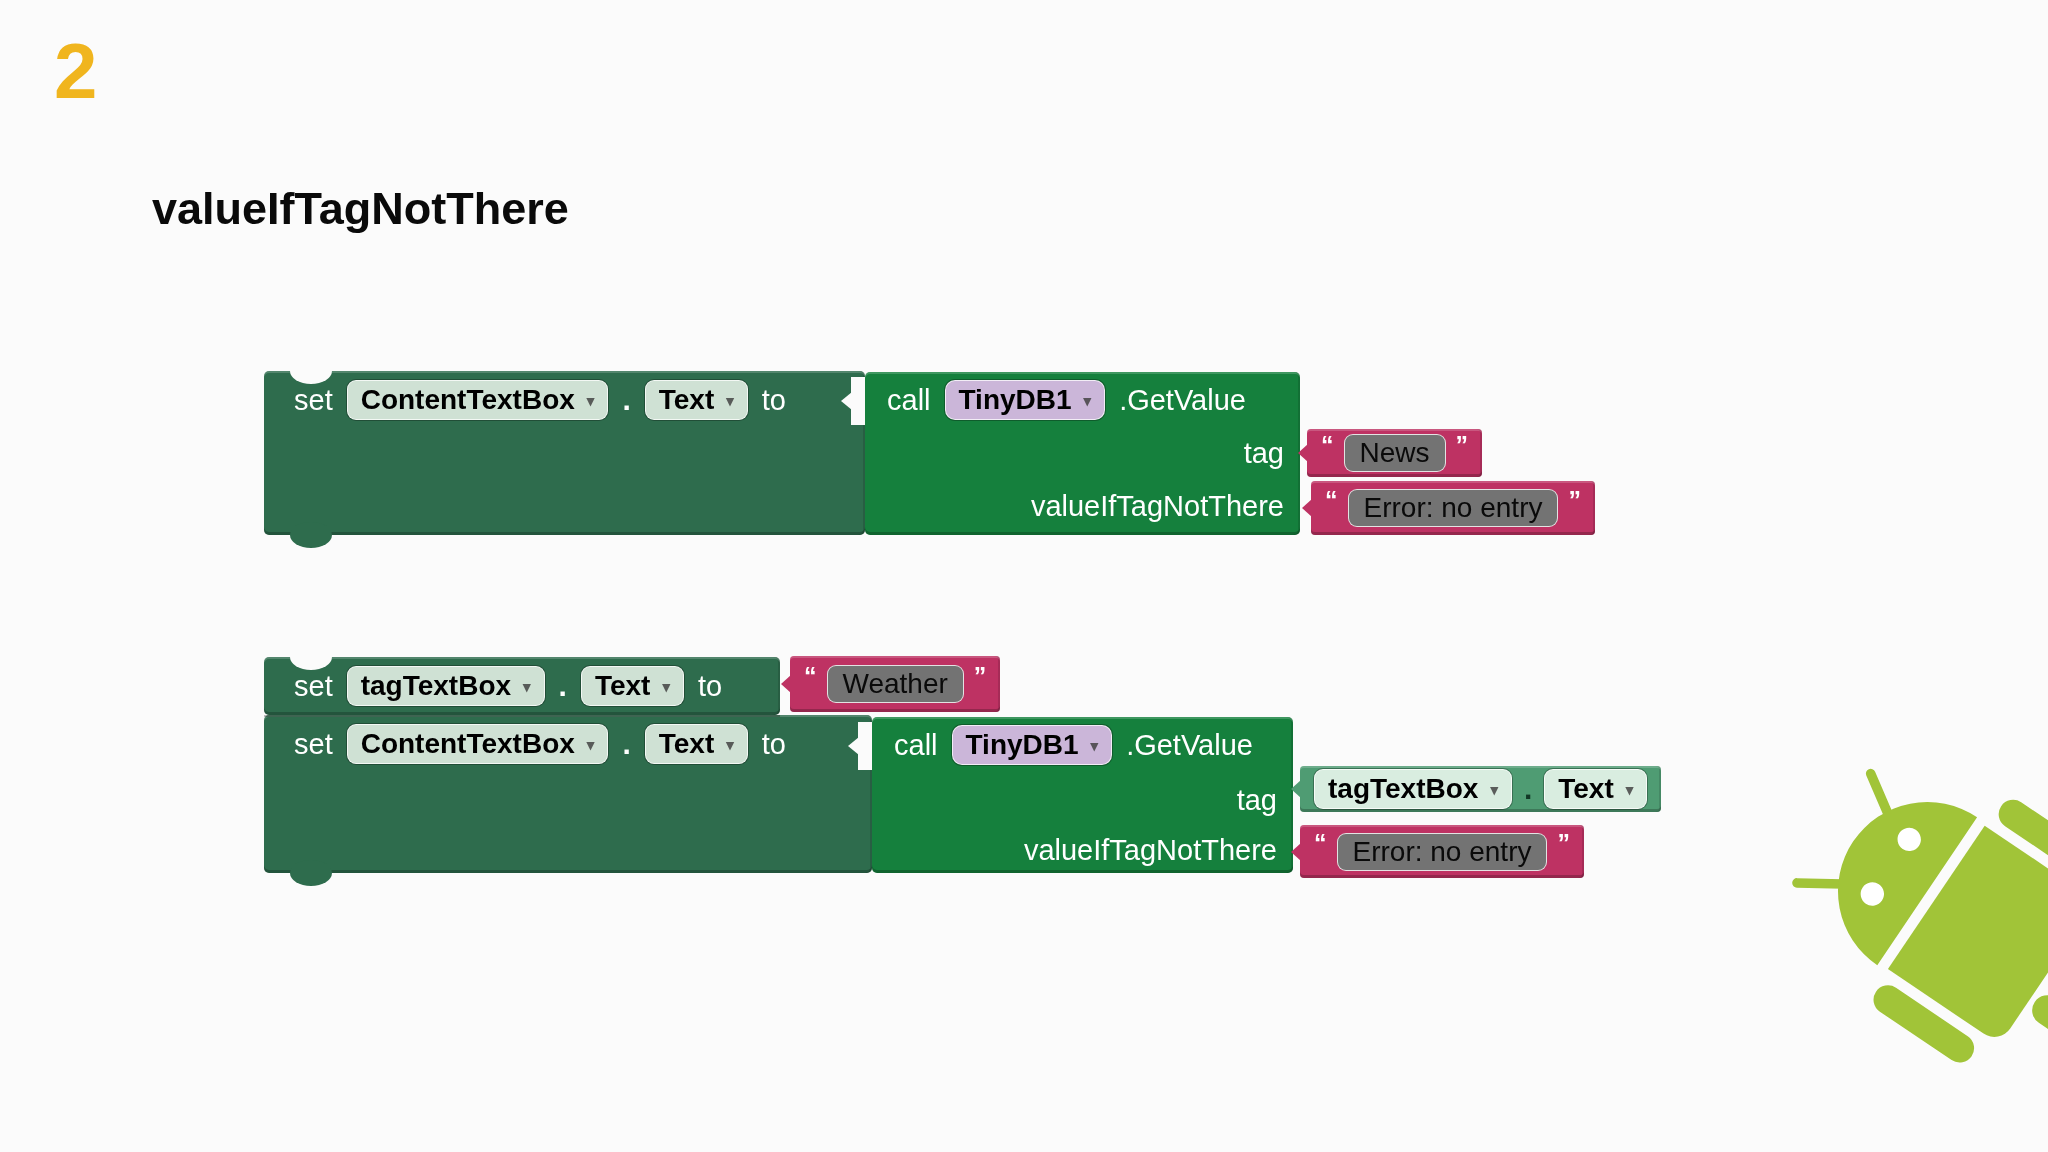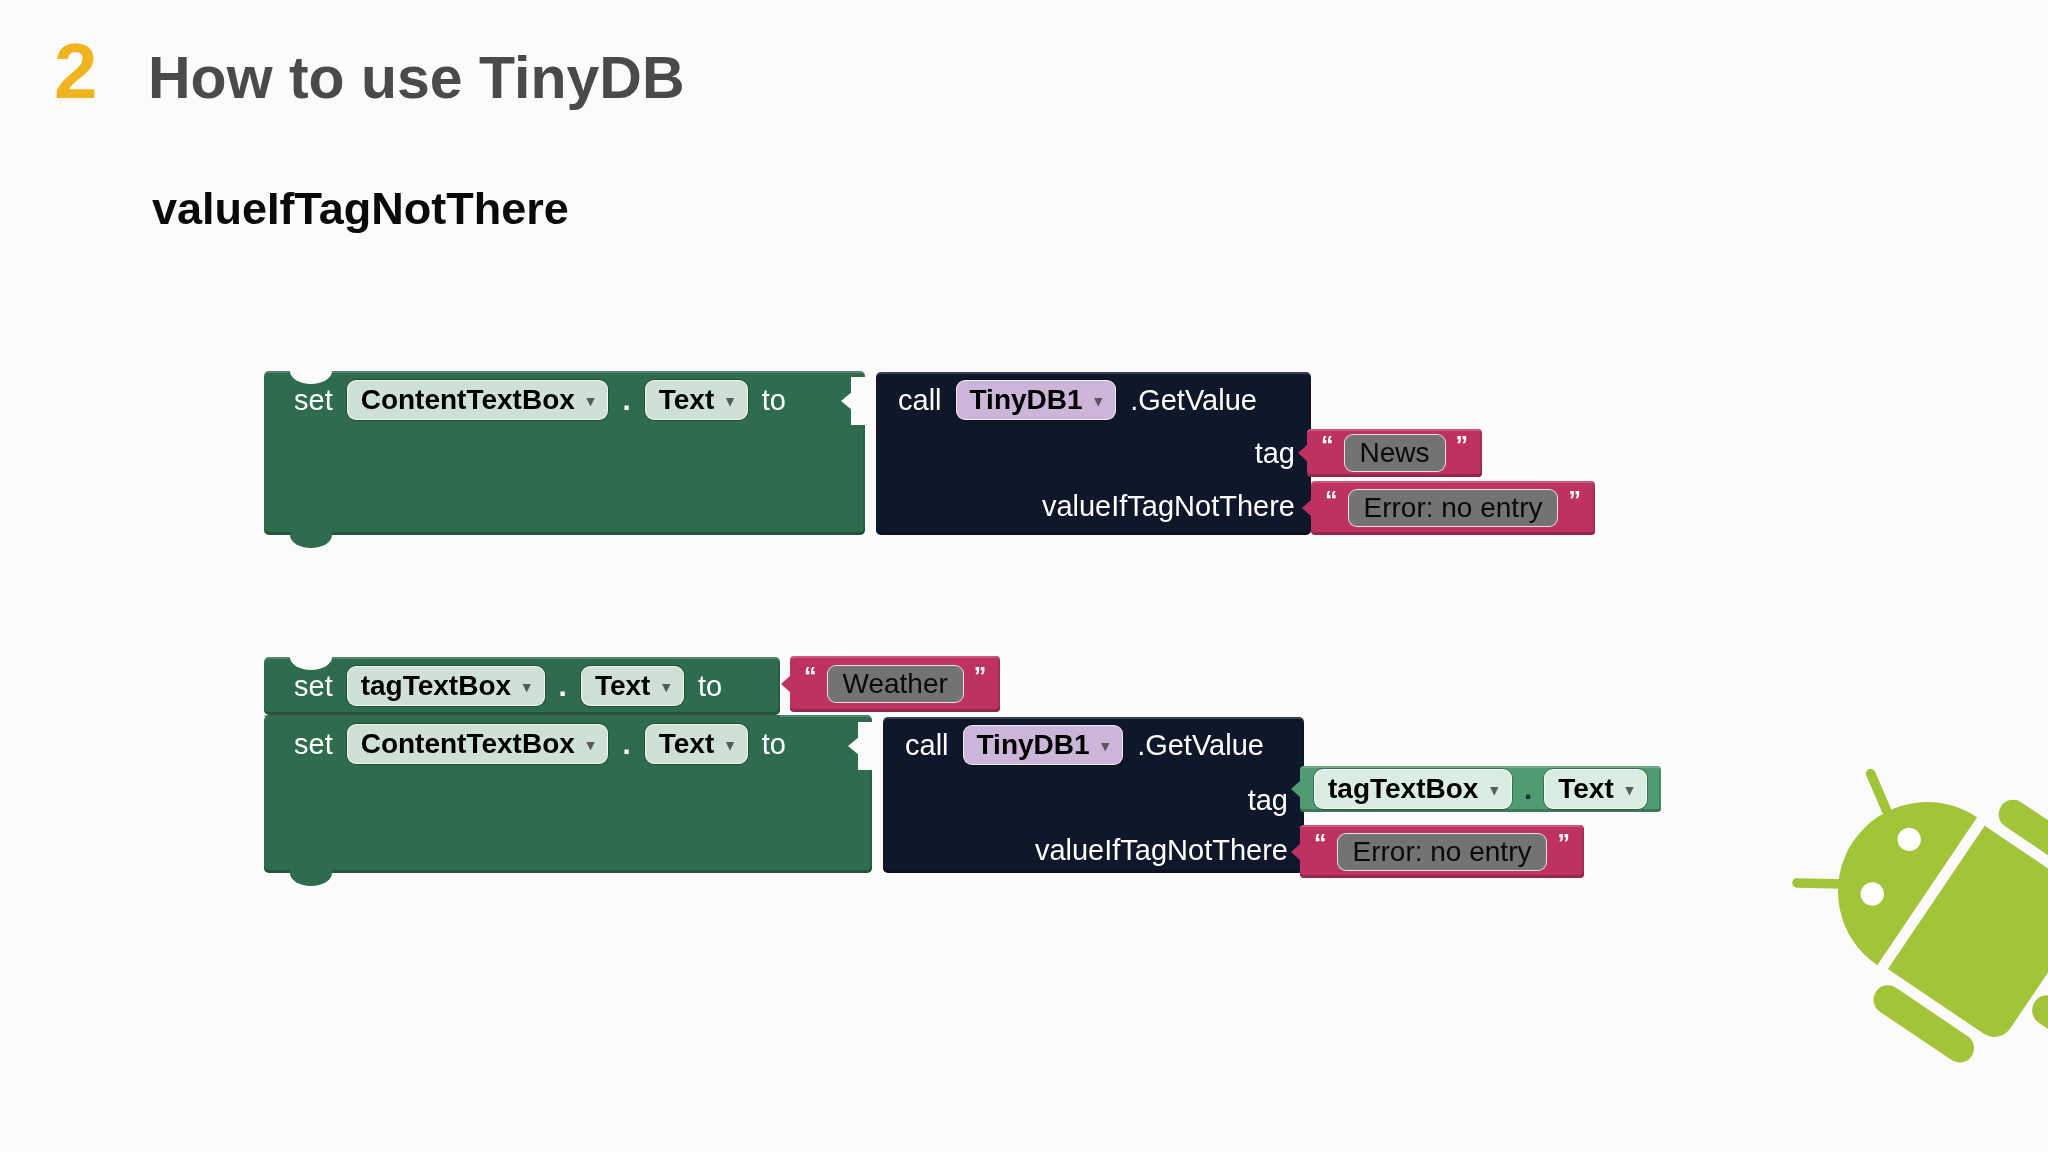--- a/index.html
+++ b/index.html
@@ -17,37 +17,37 @@
     font-weight:bold;color:#0A0A0A;}
   .footer{position:absolute;left:928px;top:1072px;font-size:53px;letter-spacing:-0.5px;
     color:#0B0B0B;white-space:nowrap;}
 
   
   .block{position:absolute;border-radius:5px;
     box-shadow:inset 0 2px 0 rgba(255,255,255,.18), inset 0 -3px 0 rgba(0,0,0,.22),
                inset -2px 0 0 rgba(0,0,0,.12);}
   .green {background:#2E6C4D;}
   .green2{background:#4F9C73;}
-  .purple{background:#0f172a;margin-left:11px;}
+  .purple{background:#15803d;}
   .pink  {background:#BE3263;}
 
   .srow{display:flex;align-items:center;gap:14px;height:58px;padding-left:30px;}
   .kw{color:#FFFFFF;font-size:29px;white-space:nowrap;text-align:center;}
   .dot{color:#FFFFFF;font-size:30px;font-weight:bold;}
   .dot-dark{color:#123826;font-size:30px;font-weight:bold;}
   .method{color:#FFFFFF;font-size:29px;white-space:nowrap;}
   .wlabel{color:#FFFFFF;font-size:29px;white-space:nowrap;}
 
   .field{display:inline-flex;align-items:center;gap:12px;height:38px;padding:0 13px;
     border-radius:9px;font-size:28px;color:#000;white-space:nowrap;
     border:1px solid rgba(255,255,255,.75);
     box-shadow:0 0 0 1px rgba(0,0,0,.28);cursor:pointer;font-weight:bold;}
   .f-green {background:#CFE1D4;}
   .f-green2{background:#D9EDE0;}
-  .f-purple{background:#CBB6D9;}
+  .f-purple{background:#CBB6D9;border-radius:10px;}
   .arr{font-size:15px;color:#444;opacity:.85;line-height:1;}
 
   .pill{background:#737373;border-radius:9px;padding:2px 15px;font-size:28px;color:#0a0a0a;
     border:1px solid rgba(255,255,255,.8);white-space:nowrap;}
   .q{color:#FFFFFF;font-size:25px;font-weight:bold;transform:translateY(-8px);}
 
   .strblock{display:flex;align-items:center;gap:10px;padding:0 14px;border-radius:4px;}
 
   
   .notch{position:absolute;width:42px;height:26px;border-radius:50%;background:#FBFBFB;
@@ -90,21 +90,20 @@
   
   .android-wrap{position:absolute;left:1810px;top:745px;width:330px;height:357px;
     transform:rotate(-56deg);}
 </style>
 </head>
 <body>
 
 <div class="stage">
 
   <div class="slide-number">2</div>
-  <h1 class="title">How to use TinyDB</h1>
   <h2 class="subtitle">valueIfTagNotThere</h2>
 
   <div class="block green b-g1set">
     <div class="notch"></div>
     <div class="tab tab-green"></div>
     <div class="srow">
       <span class="kw">set</span>
       <span class="field f-green">
         <span>ContentTextBox</span>
         <span class="arr">▾</span>

